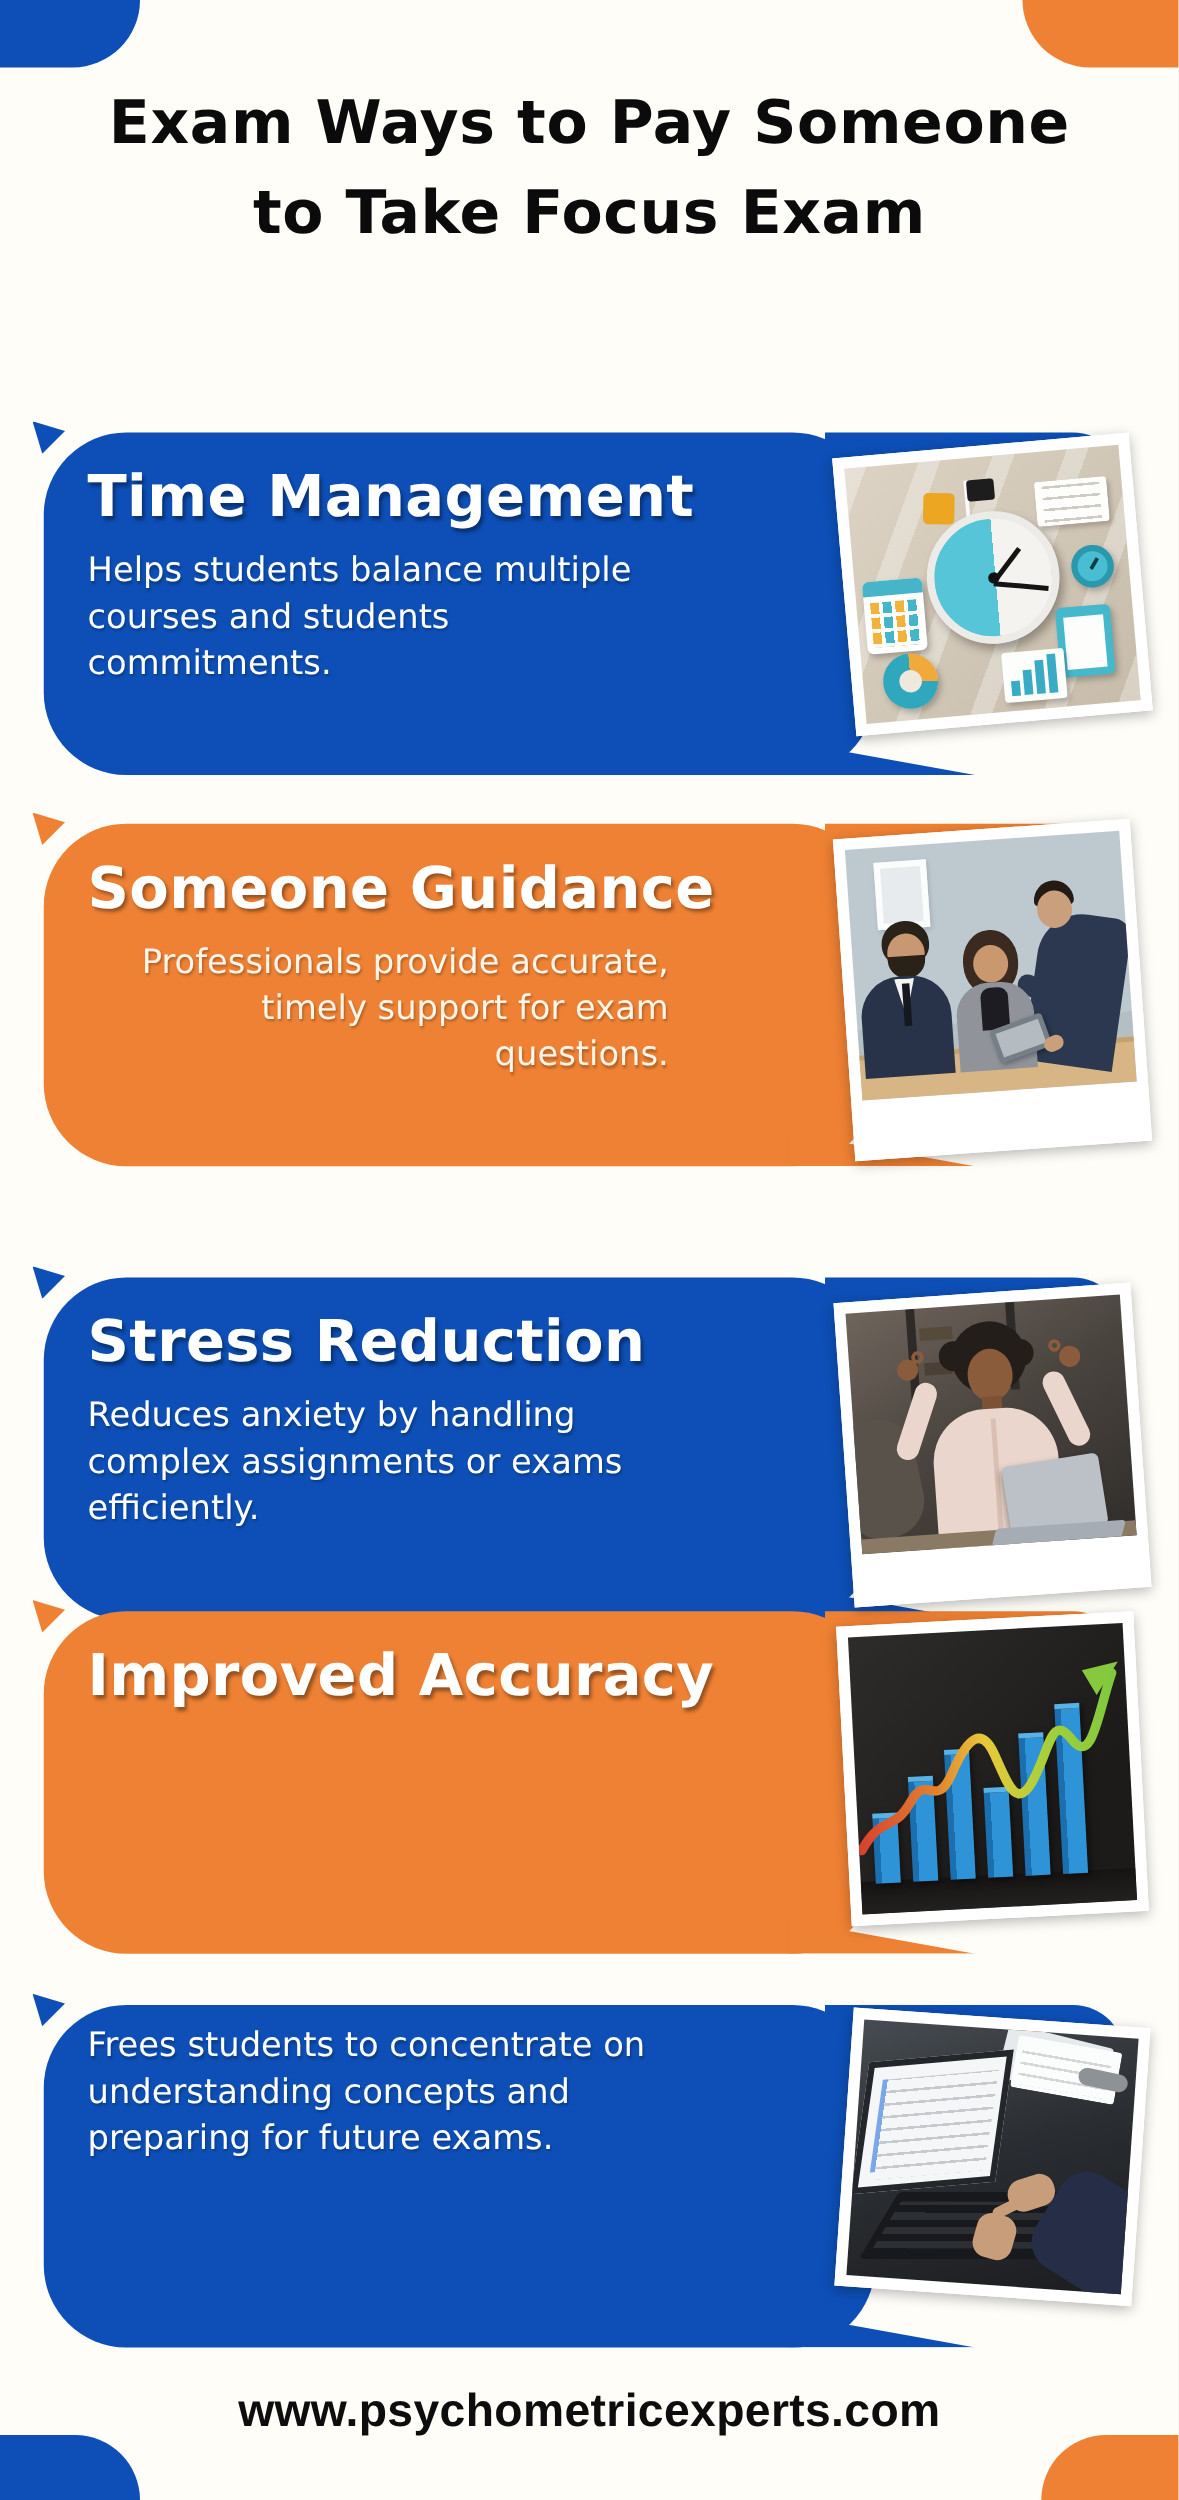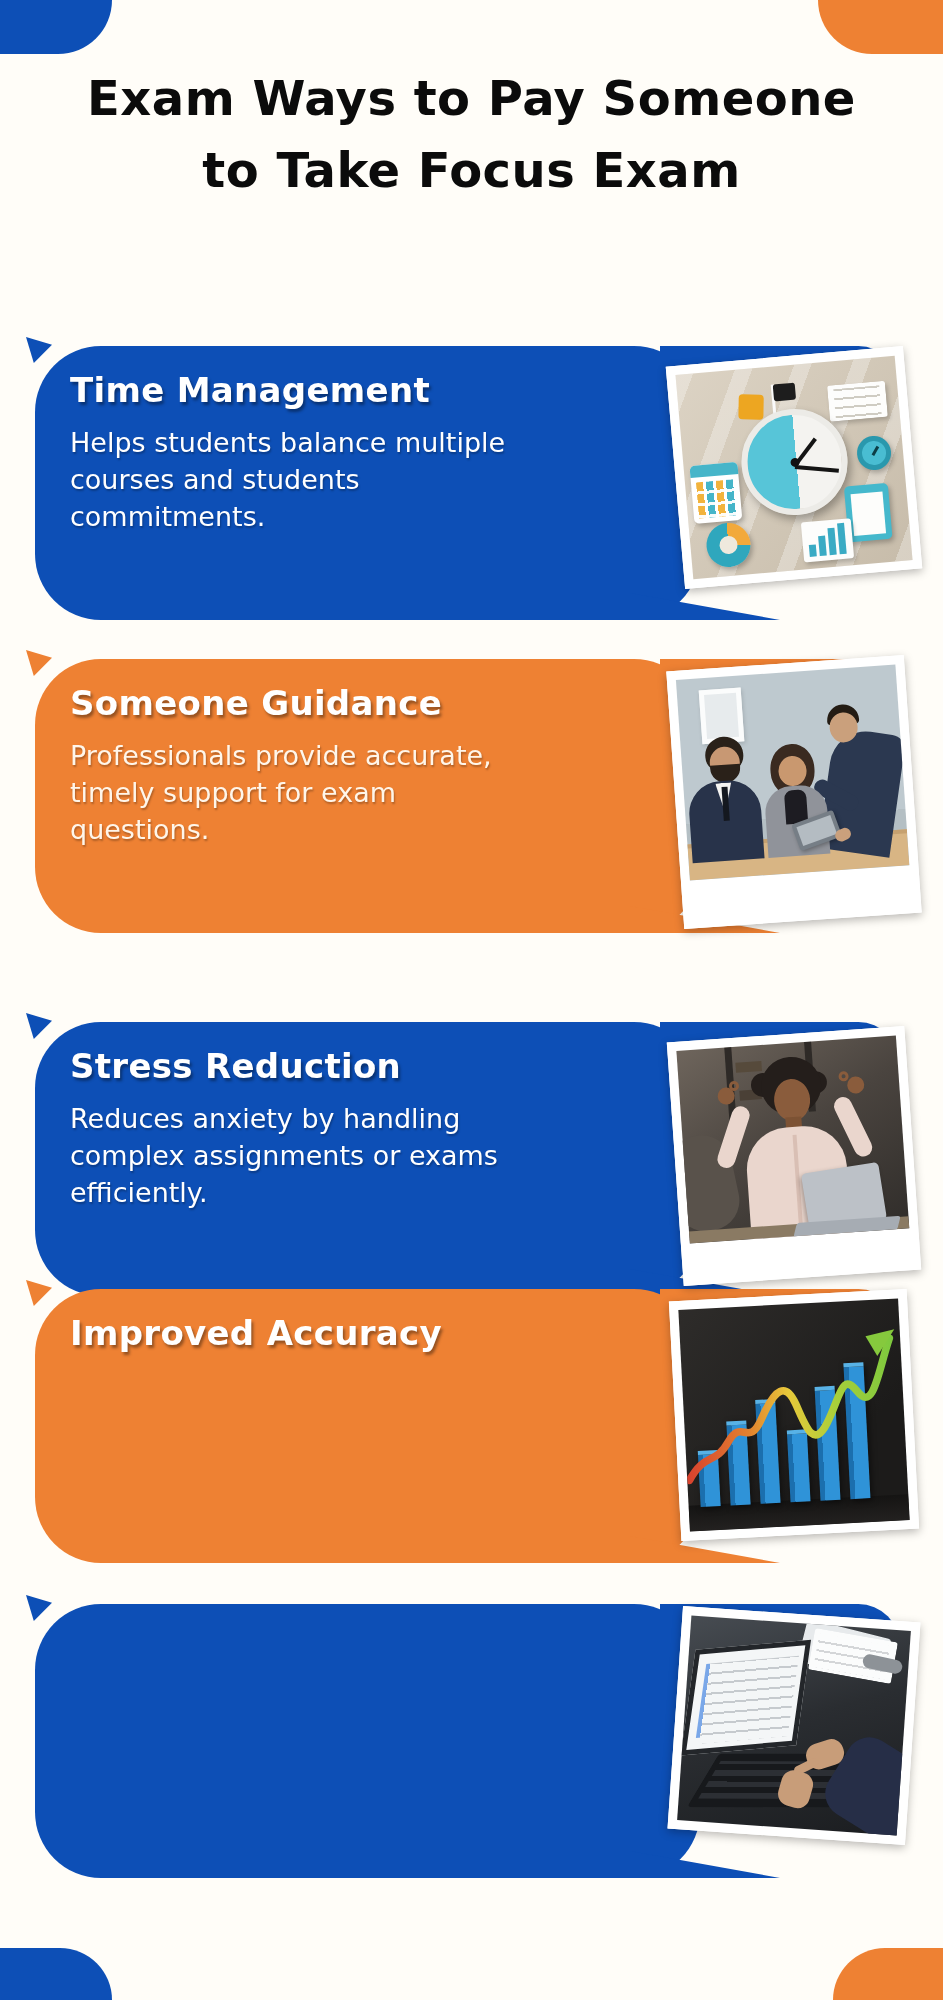--- a/index.html
+++ b/index.html
@@ -42,30 +42,30 @@
     content:""; position:absolute; bottom:0; right:-80px; width:150px; height:27px;
     background:inherit; clip-path:polygon(0 0, 100% 100%, 0 100%);
   }
   
   .card .ext {
     position:absolute; top:0; right:-200px; width:240px; height:118px;
     background:inherit; border-radius:0 60px 110px 0; z-index:0;
   }
   .card h2 {
     position:relative; z-index:2;
-    padding:24px 0 0 35px; font-size:34px; font-weight:bold; letter-spacing:.3px;
+    padding:24px 0 0 35px; font-size:46px; font-weight:bold; letter-spacing:.3px;
     text-shadow:2px 3px 3px rgba(0,0,0,.38);
   }
   .card p {
     position:relative; z-index:2;
     margin:14px 0 0 35px; font-size:27px; line-height:37px; font-weight:400;
     text-shadow:1px 2px 2px rgba(0,0,0,.28);
   }
   .card.c-orange p { color:#fff6ea; }
-  .p1{ width:450px; } .p2{ width:465px; } .p3{ width:510px; } .p4{ width:545px; } .p5{ width:480px; }
+  .p1{ width:450px; } .p2{ width:465px;text-align:right; } .p3{ width:510px; } .p4{ width:545px; } .p5{ width:480px; }
 
   
   .photo {
     position:absolute; left:640px; top:10px; width:238px; height:223px;
     background:#fff; border:9px solid #fff; z-index:3;
     box-shadow:0 3px 10px rgba(0,0,0,.28);
   }
   .photo .ph-inner { position:relative; width:100%; height:100%; overflow:hidden; }
   .r1 { transform:rotate(-5deg); }
   .r2 { transform:rotate(-4deg); border-bottom-width:48px; height:258px; top:4px; }
@@ -329,29 +329,31 @@
           </defs>
           <path d="M2,158 C18,132 26,146 40,124 S58,132 72,104 C86,76 96,72 104,92 S118,136 132,112 S148,64 162,84 S182,66 194,36" stroke="url(#tg)" stroke-width="7" fill="none" stroke-linecap="round"></path>
           <path d="M182,52 L199,28 L172,33 Z" fill="#86c93d"></path>
         </svg>
       </div>
     </figure>
   </section>
 
   <section class="card c-blue" style="top:1604px">
     <div class="ext"></div>
+    <p class="p5">Frees students to concentrate on understanding concepts and preparing for future exams.</p>
     <figure class="photo r5">
       <div class="ph-inner ill-laptop">
         <div class="abs l-paper2"></div>
         <div class="abs l-paper1"></div>
         <div class="abs l-stapler"></div>
         <div class="abs l-screen"></div>
         <div class="abs l-kb"></div>
         <div class="abs l-sleeve"></div>
         <div class="abs l-hand1"></div>
         <div class="abs l-finger"></div>
         <div class="abs l-hand2"></div>
       </div>
     </figure>
   </section>
 
+  <div class="footer">www.psychometricexperts.com</div>
 
 </div>
 
 </body></html>

